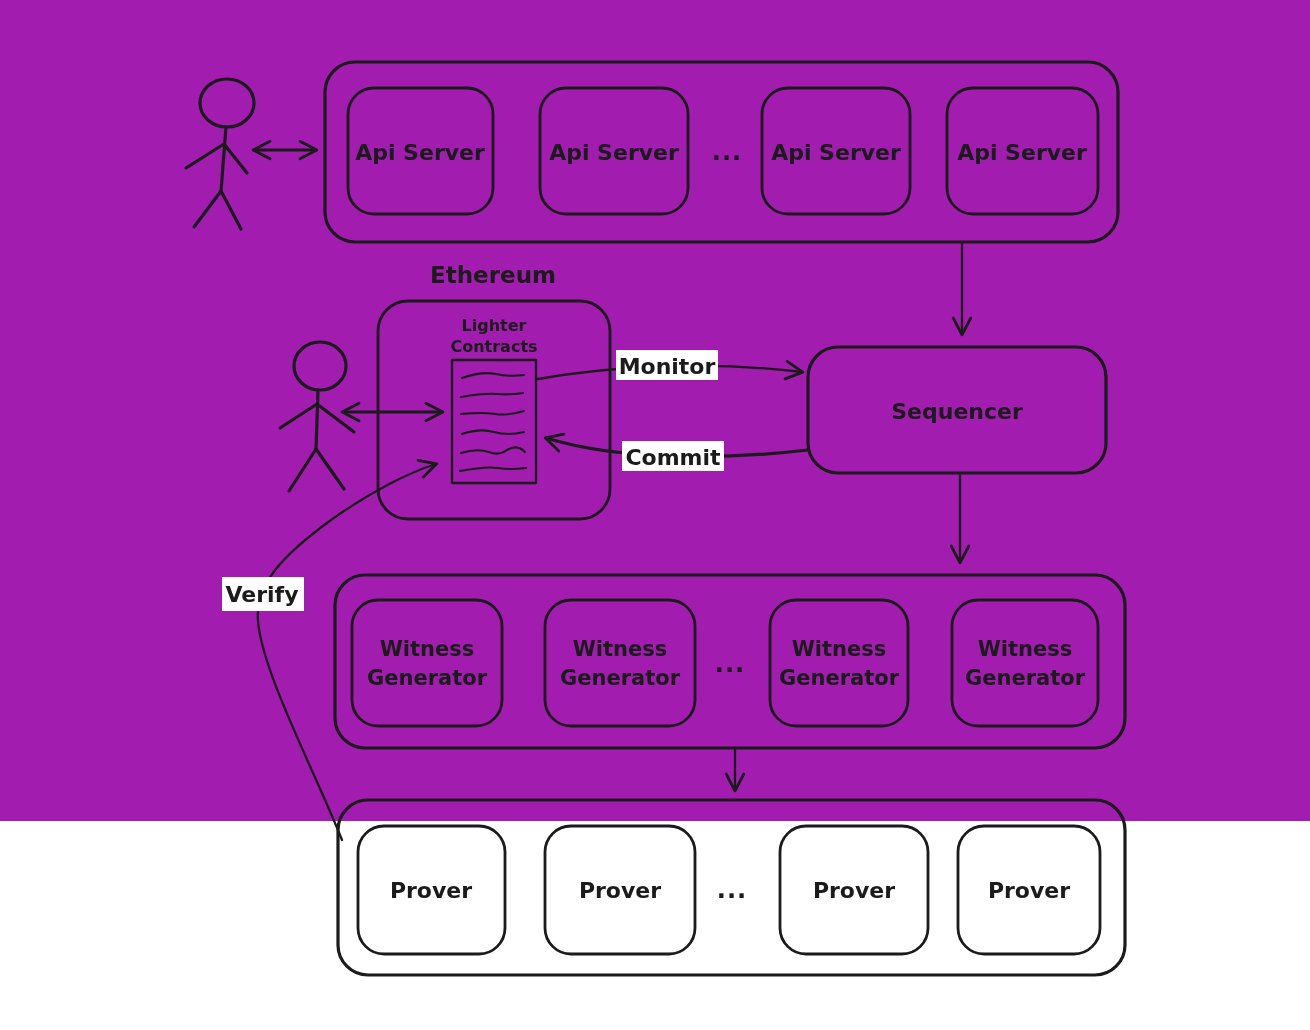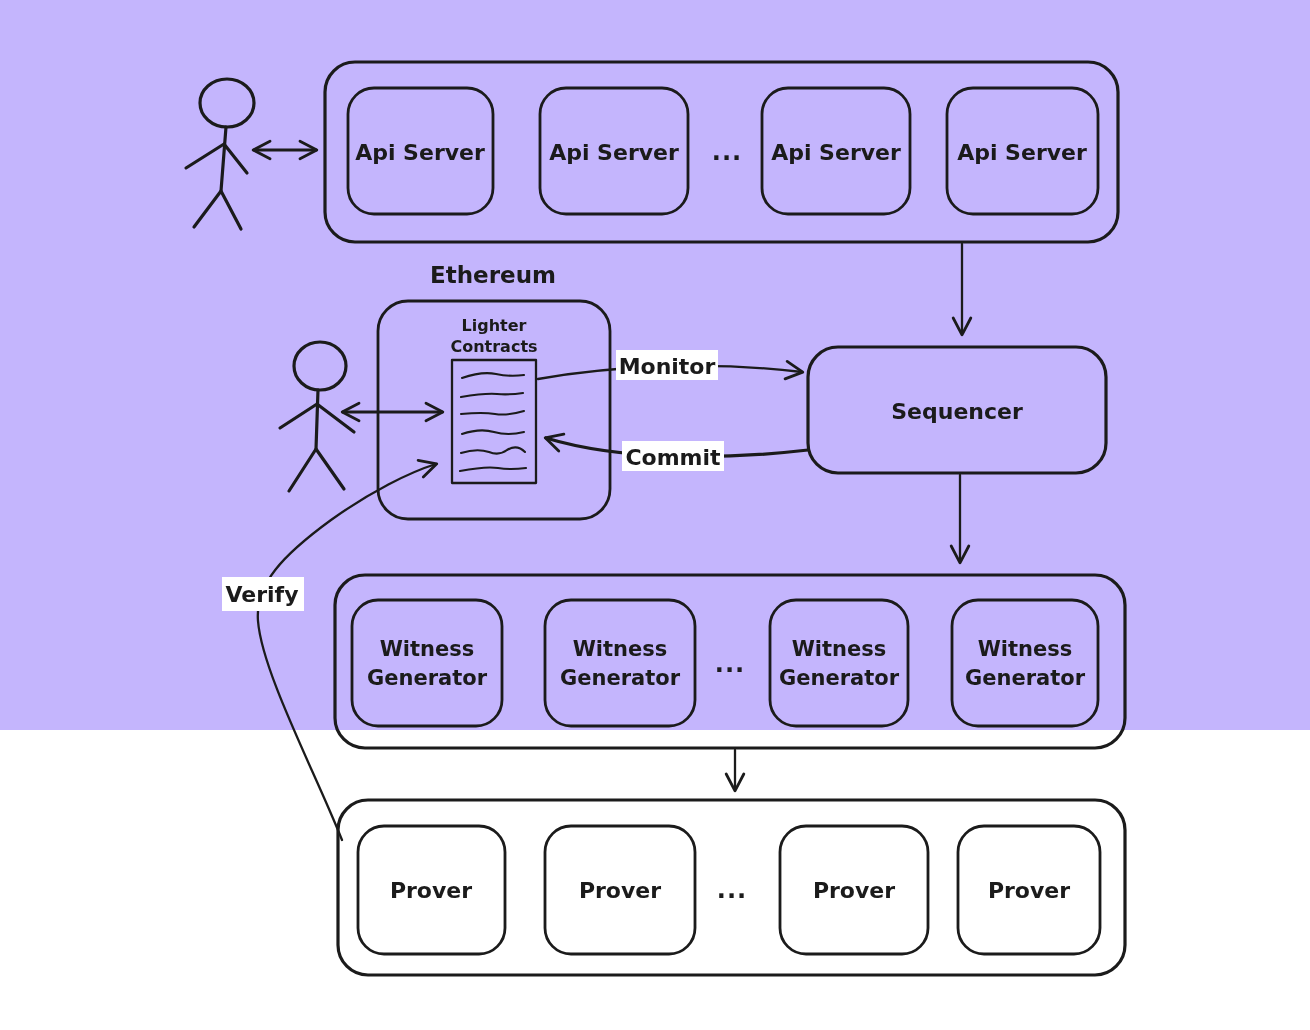--- a/index.html
+++ b/index.html
@@ -6,22 +6,22 @@
     margin: 0;
     padding: 0;
     background: #ffffff;
     width: 1310px;
     height: 1030px;
     overflow: hidden;
   }
   .canvas {
     position: relative;
     width: 1310px;
-    height: 730px;
-    background: #c4b5fd;
+    height: 821px;
+    background: #a21caf;
   }
   svg { display: block; }
   .ink     { stroke: #1b1b1b; fill: none; stroke-linecap: round; stroke-linejoin: round; }
   .sw-thin { stroke-width: 2.3; }
   .sw-med  { stroke-width: 2.8; }
   .sw-bold { stroke-width: 3.2; }
   .lbl {
     fill: #1b1b1b;
     font-family: "DejaVu Sans", "Liberation Sans", sans-serif;
     font-weight: bold;

